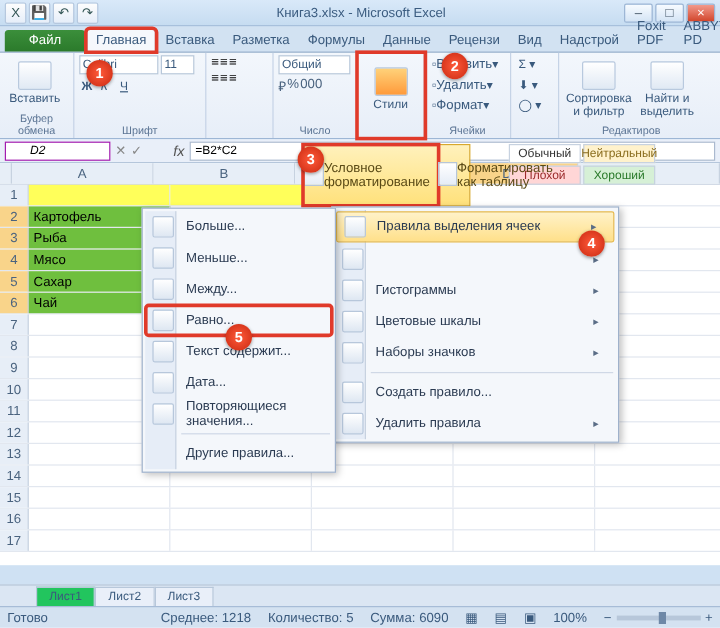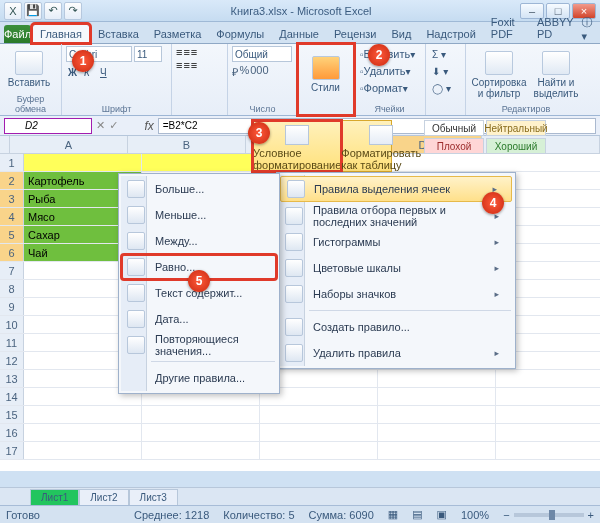--- a/index.html
+++ b/index.html
@@ -9,21 +9,21 @@
 .titlebar { height: 22px; background: linear-gradient(#d9e9f9,#c6dcf1); display: flex; align-items: center; padding: 0 4px; border-bottom: 1px solid #9fb9d6; }
 .qat { display: flex; gap: 2px; }
 .qat .ic { width: 18px; height: 18px; background: linear-gradient(#fdfdfd,#e6eef9); border: 1px solid #b6c8de; border-radius: 2px; display:flex;align-items:center;justify-content:center; color:#355; }
 .title { flex: 1; text-align: center; color: #3b5c80; }
 .winbtns { display: flex; gap: 2px; }
 .winbtns .wb { width: 24px; height: 16px; background: linear-gradient(#f7fbff,#d4e4f5); border: 1px solid #9db6d5; border-radius: 2px; text-align:center; line-height:14px; color:#456; }
 .winbtns .close { background: linear-gradient(#f29a8c,#d1442a); color:#fff; }
 
 
 .tabs { height: 22px; background: #d2e2f2; display: flex; align-items: flex-end; padding-left: 4px; gap: 1px; border-bottom: 1px solid #8fa8c5; }
-.tab-file { background: linear-gradient(#3b8f3b,#2b7a2b); color:#fff; padding: 3px 0; border-radius: 3px 3px 0 0; }
+.tab-file { background: linear-gradient(#3b8f3b,#2b7a2b); color:#fff; padding: 3px 20px; border-radius: 3px 3px 0 0; }
 .tab { padding: 3px 7px; color: #3a5a7d; border-radius: 3px 3px 0 0; cursor: default; }
 .tab.active { background: #f5f8fc; border: 1px solid #a3b9d4; border-bottom: none; }
 .tab.hl { outline: 3px solid #e03a2a; outline-offset: -1px; }
 .helpbtn { margin-left: auto; margin-right: 6px; color:#3a5a7d; }
 
 
 .ribbon { height: 72px; background: linear-gradient(#f3f7fc,#e7eef8); border-bottom: 1px solid #9db6d5; display: flex; }
 .grp { border-right: 1px solid #c5d3e6; padding: 2px 4px 1px 4px; display: flex; flex-direction: column; }
 .grp-body { flex: 1; display: flex; gap: 2px; }
 .grp-title { font-size: 9px; color: #5b7494; text-align: center; padding-top: 1px; }
@@ -69,21 +69,21 @@
 .menu .strip { position:absolute; left:2px; top:2px; bottom:2px; width:26px; background:#e6edf7; border-right:1px solid #c7d2e0; }
 .menu-item { position:relative; height:26px; display:flex; align-items:center; padding-left:34px; padding-right:14px; color:#2b3b52; }
 .menu-item .micon { position:absolute; left:6px; width:18px; height:18px; background:linear-gradient(#fff,#dee7f2); border:1px solid #b7c7db; border-radius:2px; }
 .menu-item.hover { background:linear-gradient(#fff2c9,#ffe08a); border:1px solid #e6b94a; border-radius:2px; margin:1px; padding-left:33px; }
 .menu-sep { height:1px; background:#cfd8e6; margin:3px 2px 3px 30px; }
 .menu-item .arrow { margin-left:auto; color:#5a6d86; font-size:9px; }
 .menu-item.hl { outline: 3px solid #e03a2a; outline-offset:-2px; border-radius:3px; }
 
 
 .stylepop { position:absolute; left:252px; top:120px; width:140px; height:52px; background:linear-gradient(#fff1bc,#ffe17b); border:1px solid #d8a82c; z-index:30; display:flex; }
-.stylepop .opt { flex:1; display:flex; flex-direction:column; align-items:center; justify-content:flex-end; font-size:9px; color:#5a4a16; }
+.stylepop .opt { flex:1; display:flex; align-items:center; justify-content:flex-end; font-size:9px; color:#5a4a16; }
 .stylepop .opt .ic2 { width:24px; height:20px; background:linear-gradient(#fff,#e5ecf6); border:1px solid #b6c6da; margin-bottom:2px; }
 
 
 .shtabs { position:absolute; bottom:18px; left:0; right:0; height:18px; background:#dbe6f3; display:flex; align-items:center; padding-left:30px; gap:0; border-top:1px solid #b7c7da; }
 .sht { padding:2px 10px; background:#22c55e; border:1px solid #b7c7da; border-bottom:none; font-size:10px; color:#3a5a7d; }
 .sht.inactive { background:#e9eff9; }
 
 
 .status { position:absolute; bottom:0; left:0; right:0; height:18px; background:#d4e2f1; border-top:1px solid #a7bcd7; display:flex; align-items:center; padding:0 6px; gap:14px; color:#3a5a7d; font-size:10px; }
 .status .spacer { flex:1; }
@@ -378,21 +378,20 @@
 
 <div class="menu" style="left:276px; top:172px; width:240px; padding:2px">
   <div class="strip"></div>
   <div class="menu-item hover">
       <div class="micon"></div>
       <span>Правила выделения ячеек</span>
       <span class="arrow">▸</span>
     </div>
   <div class="menu-item">
       <div class="micon"></div>
-      <span>Правила отбора первых и последних значений</span>
       <span class="arrow">▸</span>
     </div>
   <div class="menu-item">
       <div class="micon"></div>
       <span>Гистограммы</span>
       <span class="arrow">▸</span>
     </div>
   <div class="menu-item">
       <div class="micon"></div>
       <span>Цветовые шкалы</span>

